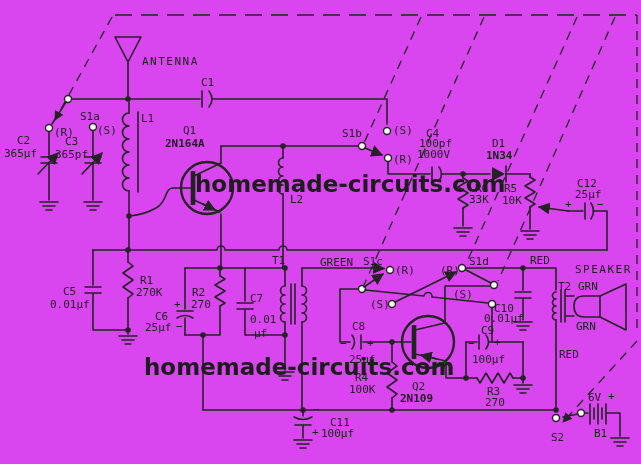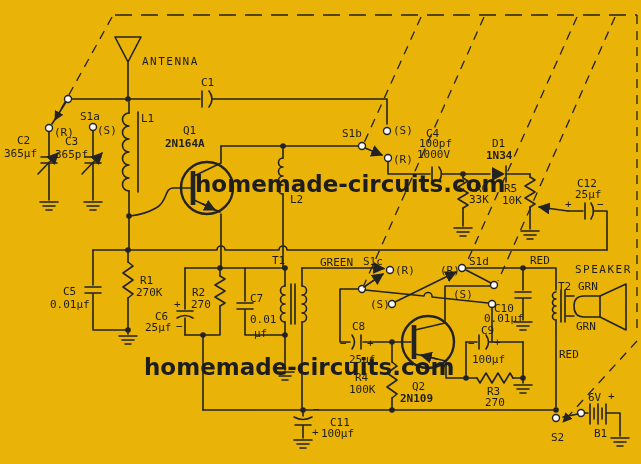--- a/index.html
+++ b/index.html
@@ -1,16 +1,16 @@
 <!DOCTYPE html>
 <html><head>
 <meta charset="utf-8">
 <style>
   html,body{margin:0;padding:0;background:#ffffff;}
-  .stage{position:relative;width:641px;height:464px;background:#eab308;overflow:hidden;
+  .stage{position:relative;width:641px;height:464px;background:#d946ef;overflow:hidden;
          font-family:"DejaVu Sans Mono", monospace;text-decoration:underline;}
   svg{display:block}
   svg text{font-family:"DejaVu Sans Mono", monospace;font-size:11px;fill:#1d1d1d;}
   svg text.sp{letter-spacing:1.5px;}
   svg text.b{font-weight:bold;}
   .w{stroke:#232323;fill:none;stroke-width:1.6;stroke-linecap:round;stroke-linejoin:round;}
   .thk{stroke:#232323;fill:none;stroke-width:4.6;stroke-linecap:butt;}
   .cir{stroke:#232323;fill:none;stroke-width:2.4;}
   .dsh{stroke:#232323;fill:none;stroke-width:1.3;stroke-dasharray:9 7;}
   .dshl{stroke:#232323;fill:none;stroke-width:1.3;stroke-dasharray:17 9;}

